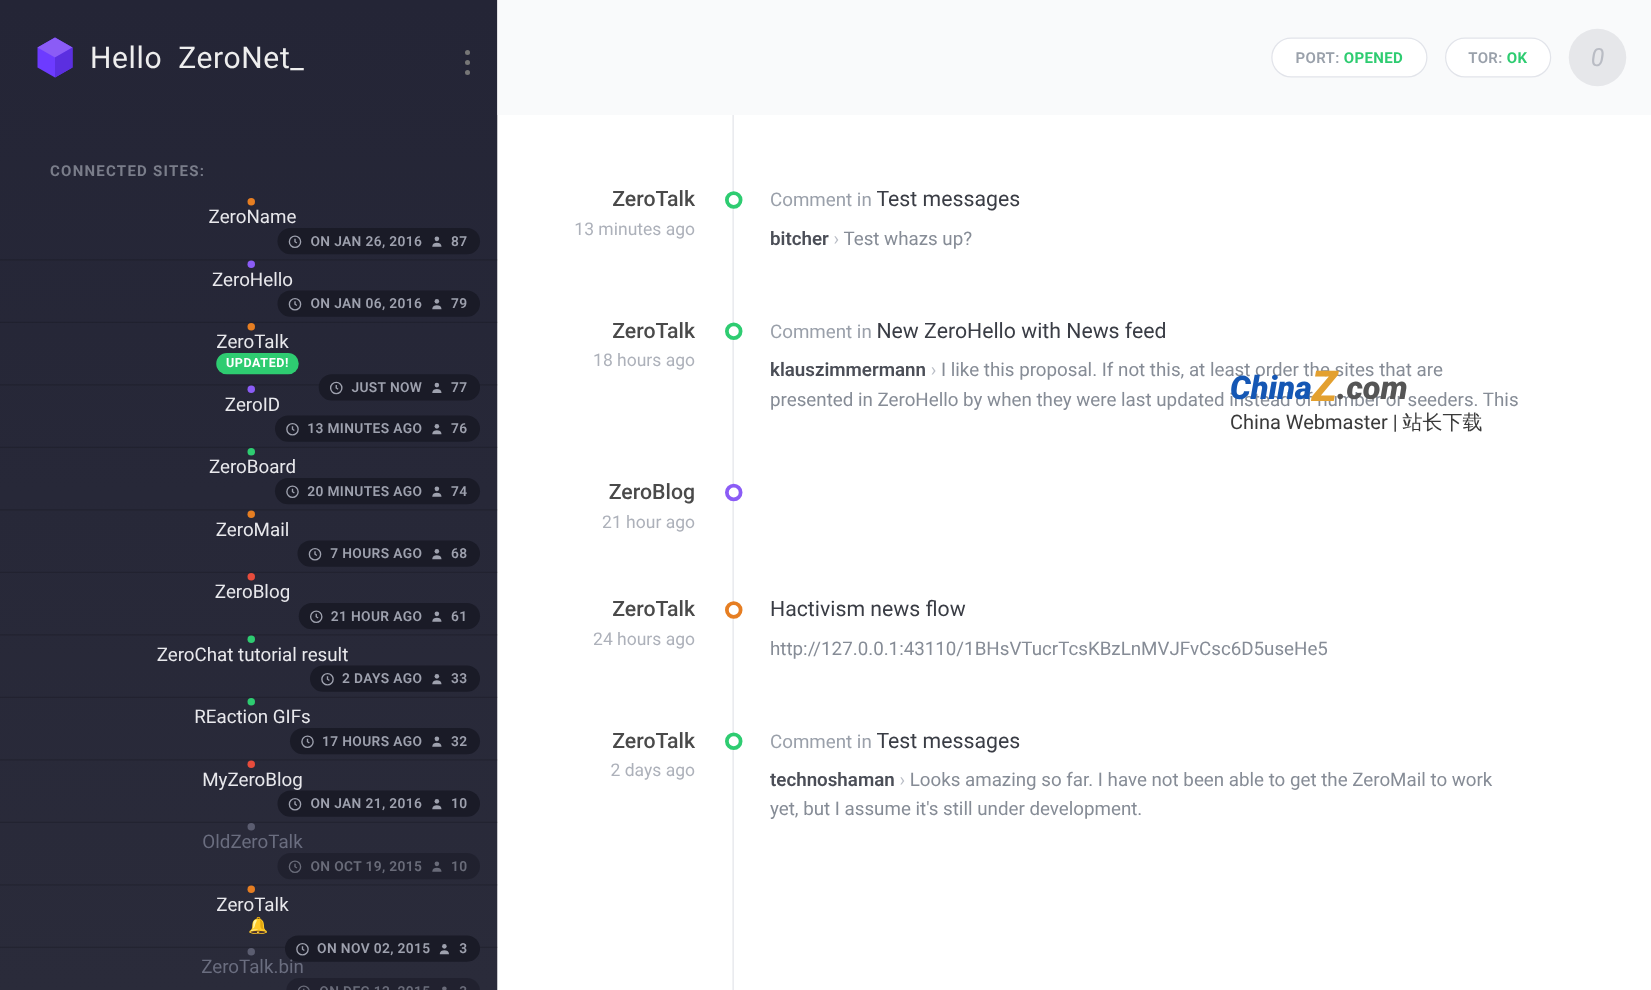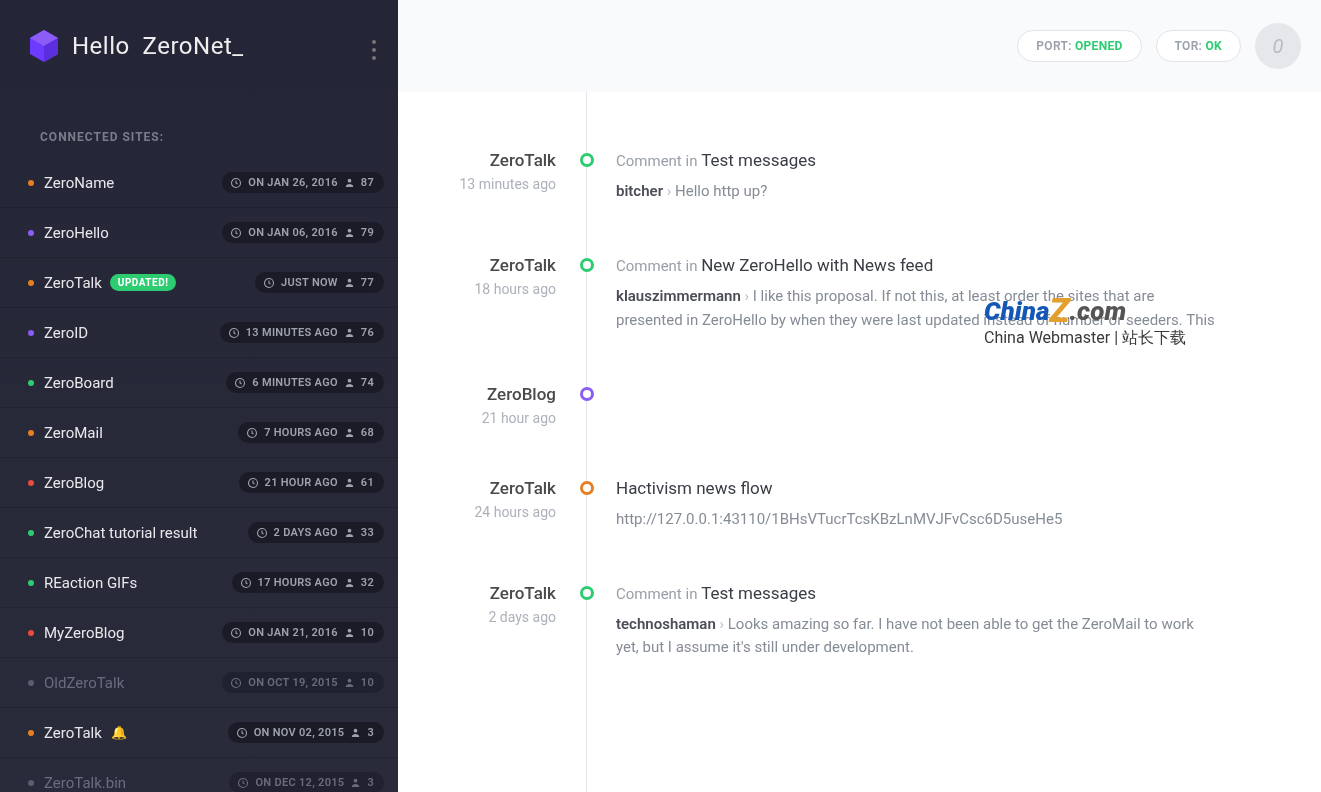--- a/index.html
+++ b/index.html
@@ -5,21 +5,21 @@
 * { margin: 0; padding: 0; box-sizing: border-box; font-family: -apple-system, BlinkMacSystemFont, "Segoe UI", Roboto, Helvetica, Arial, sans-serif; }
 body { width: 1321px; height: 792px; overflow: hidden; background: #f8f8f8; display: flex; }
 .sidebar { width: 398px; background: #2a2b3a; background: linear-gradient(180deg, #242536 0%, #2a2b3a 100%); color: #fff; display: flex; flex-direction: column; }
 .sidebar-header { height: 92px; display: flex; align-items: center; padding: 0 28px; position: relative; }
 .logo { width: 32px; height: 32px; margin-right: 12px; display:inline-flex; align-items:center; justify-content:center; }
 .title { font-size: 24px; font-weight: 400; color: #eee; letter-spacing: 0.5px; white-space: pre; }
 .menu-dots { position: absolute; right: 22px; top: 36px; color: #888; font-size: 22px; letter-spacing: 0; line-height: 6px; cursor: pointer; }
 .menu-dots span { display:block; width:4px; height:4px; background:#777; border-radius:50%; margin:4px 0; }
 .section-label { color: #7a7d8a; font-size: 12px; font-weight: 700; letter-spacing: 1px; padding: 38px 40px 14px 40px; }
 .site-list { flex:1; overflow-y:auto; }
-.site-item { height: 50px; display:flex; align-items:center; padding: 0 14px 0 28px; border-bottom: 1px solid rgba(0,0,0,0.15); position:relative; cursor:pointer; }
+.site-item { height: 50px; display:flex; align-items:center; padding: 0 14px 0 28px; border-bottom: 1px solid rgba(0,0,0,0.15); position:relative; cursor:pointer;flex-direction:column; }
 .dot { width:6px; height:6px; border-radius:50%; margin-right:10px; flex-shrink:0; }
 .site-name { font-size: 15px; color: #e8e8ec; flex:0 0 auto; margin-right:8px; }
 .site-name.muted { color: #6a6d7f; }
 .updated-badge { background:#2ecc71; color:#fff; font-size:10px; font-weight:700; padding:3px 8px; border-radius:10px; letter-spacing:0.5px; }
 .bell { color:#6a6d7f; font-size:13px; margin-left:2px; }
 .pill { margin-left:auto; background:#1a1b27; border-radius:14px; padding:4px 10px 4px 8px; display:flex; align-items:center; gap:6px; color:#9ea1ae; font-size:11px; font-weight:600; letter-spacing:0.3px; }
 .pill.muted { opacity:0.55; }
 .clock-icon, .user-icon { display:inline-flex; align-items:center; }
 .clock-icon svg, .user-icon svg { display:block; }
 .pill-time { white-space:nowrap; }
@@ -155,21 +155,21 @@
       <div class="site-item">
         <span class="dot" style="background:#2ecc71"></span>
         <span class="site-name">ZeroBoard</span>
         <span class="pill">
           <span class="clock-icon">
             <svg width="12" height="12" viewBox="0 0 24 24" fill="none" stroke="#9ea1ae" stroke-width="2.2">
               <circle cx="12" cy="12" r="9"></circle>
               <path d="M12 7v5l3 2"></path>
             </svg>
           </span>
-          <span class="pill-time">6 MINUTES AGO</span>
+          <span class="pill-time">20 MINUTES AGO</span>
           <span class="user-icon">
             <svg width="11" height="11" viewBox="0 0 24 24" fill="#9ea1ae">
               <circle cx="12" cy="8" r="4"></circle>
               <path d="M4 21c0-4 4-6 8-6s8 2 8 6v1H4z"></path>
             </svg>
           </span>
           <span>74</span>
         </span>
       </div>
       <div class="site-item">
@@ -355,21 +355,21 @@
       <div class="feed-row">
         <div class="feed-left">
           <div class="feed-src">ZeroTalk</div>
           <div class="feed-time">13 minutes ago</div>
         </div>
         <div class="feed-mid">
           <span class="ring" style="border-color:#2ecc71"></span>
         </div>
         <div class="feed-right">
           <div class="feed-title-line"><span>Comment in </span><span class="topic">Test messages</span></div>
-          <div class="feed-body"><span class="author">bitcher</span> <span class="sep">›</span> <span>Hello http up?</span></div>
+          <div class="feed-body"><span class="author">bitcher</span> <span class="sep">›</span> <span>Test whazs up?</span></div>
         </div>
       </div>
       <div class="feed-row">
         <div class="feed-left">
           <div class="feed-src">ZeroTalk</div>
           <div class="feed-time">18 hours ago</div>
         </div>
         <div class="feed-mid">
           <span class="ring" style="border-color:#2ecc71"></span>
         </div>

